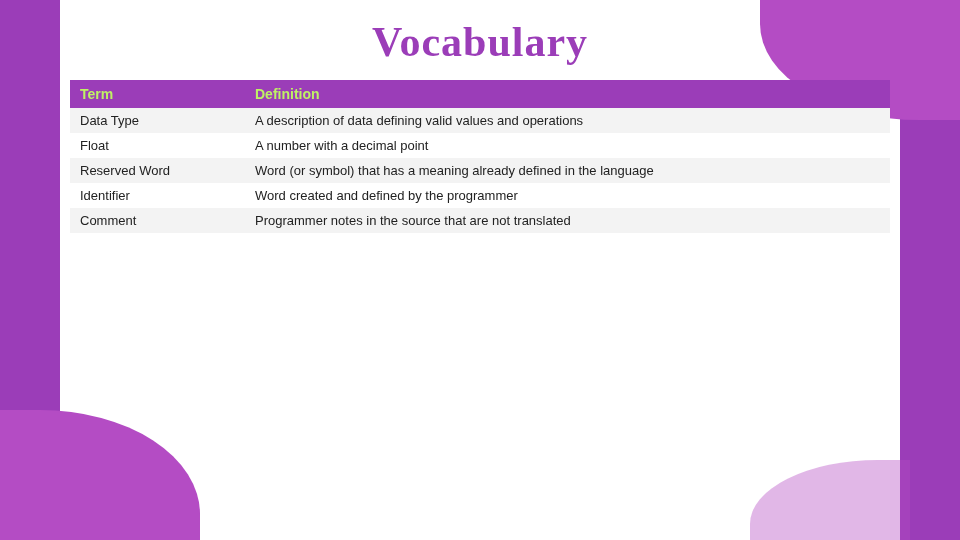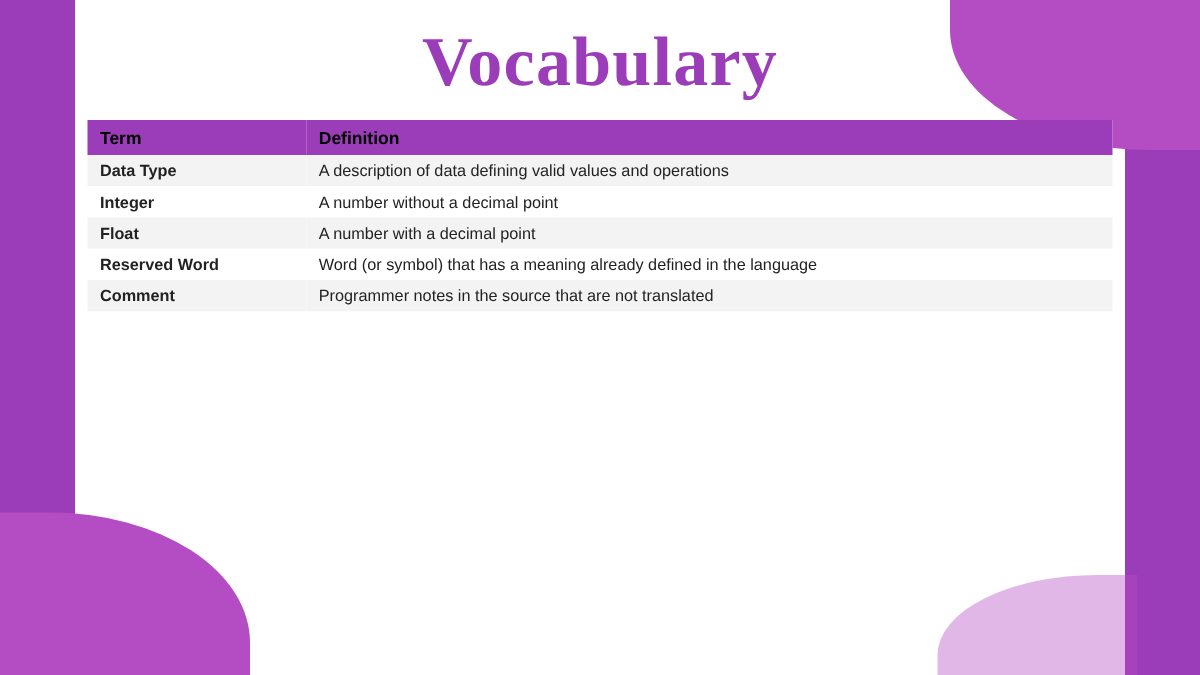--- a/index.html
+++ b/index.html
@@ -75,39 +75,39 @@
       position: relative;
       z-index: 1;
       display: flex;
       flex-direction: column;
       align-items: center;
       padding: 18px 70px 18px 70px;
     }
 
     h1 {
       color: #9b3db8;
-      font-size: 56px;
+      font-size: 42px;
       font-weight: bold;
       font-family: Georgia, serif;
       margin-bottom: 14px;
       letter-spacing: 1px;
     }
 
     table {
       width: 100%;
       border-collapse: collapse;
       background: #fff;
     }
 
     thead tr {
       background: #9b3db8;
     }
 
     thead th {
-      color: #000000;
+      color: #bef264;
       font-weight: bold;
       font-size: 14px;
       padding: 6px 10px;
       text-align: left;
     }
 
     tbody tr:nth-child(odd) {
       background: #f3f3f3;
     }
 
@@ -116,21 +116,21 @@
     }
 
     tbody td {
       font-size: 13px;
       padding: 5px 10px;
       color: #222;
       vertical-align: top;
     }
 
     tbody td:first-child {
-      font-weight: bold;
+      font-weight: normal;
       width: 175px;
       white-space: nowrap;
     }
   </style>
 </head>
 <body>
 
 <div class="bg-container">
   <div class="bg-left"></div>
   <div class="bg-right"></div>
@@ -148,30 +148,30 @@
         <th>Term</th>
         <th>Definition</th>
       </tr>
     </thead>
     <tbody id="table-body">
     <tr>
           <td>Data Type</td>
           <td>A description of data defining valid values and operations</td>
         </tr>
         <tr>
-          <td>Integer</td>
-          <td>A number without a decimal point</td>
-        </tr>
-        <tr>
           <td>Float</td>
           <td>A number with a decimal point</td>
         </tr>
         <tr>
           <td>Reserved Word</td>
           <td>Word (or symbol) that has a meaning already defined in the language</td>
+        </tr>
+        <tr>
+          <td>Identifier</td>
+          <td>Word created and defined by the programmer</td>
         </tr>
         <tr>
           <td>Comment</td>
           <td>Programmer notes in the source that are not translated</td>
         </tr>
       </tbody>
   </table>
 </div>
 
 </body></html>

